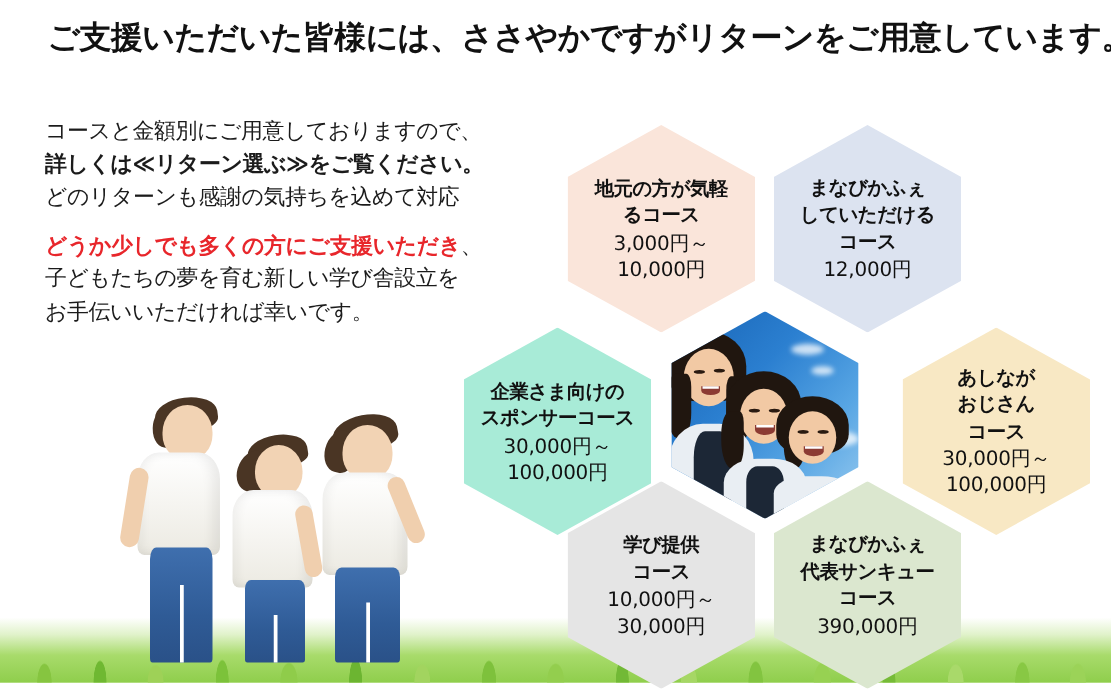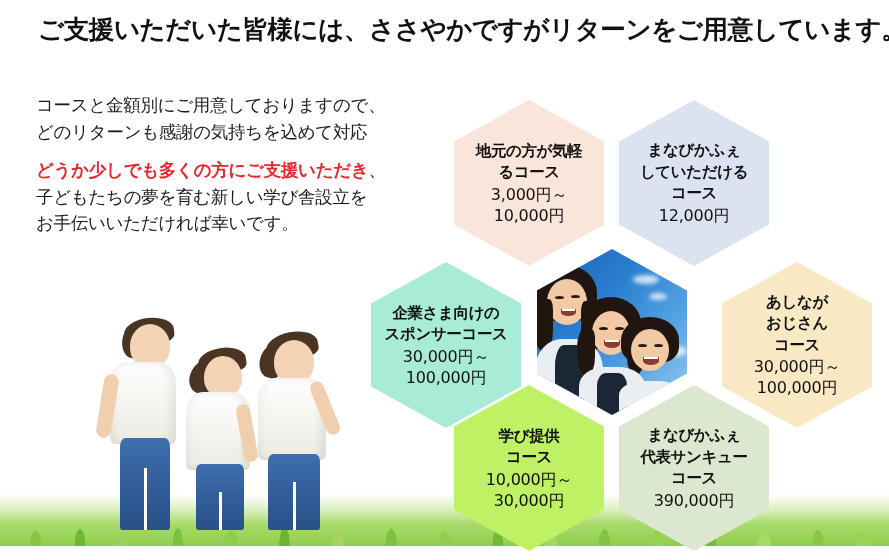--- a/index.html
+++ b/index.html
@@ -155,20 +155,21 @@
 </style>
 </head>
 <body style="background: rgb(255, 255, 255);">
 
 <div id="stage">
 
   <div class="title">ご支援いただいた皆様には、ささやかですがリターンをご用意しています。</div>
 
   <div class="lead">
     <span class="ln">コースと金額別にご用意しておりますので、</span>
+    <span class="ln bold">詳しくは≪リターン選ぶ≫をご覧ください。</span>
     <span class="ln">どのリターンも感謝の気持ちを込めて対応</span>
     <span class="ln red" style="color: rgb(232, 38, 43);"><span style="display:inline">どうか少しでも多くの方にご支援いただき</span><span class="tail" style="display:inline">、</span></span>
     <span class="ln">子どもたちの夢を育む新しい学び舎設立を</span>
     <span class="ln">お手伝いいただければ幸いです。</span>
   </div>
 
   <div class="grass-floor"></div>
   <div class="grass"></div>
 
   <div class="kids">
@@ -287,21 +288,21 @@
         <span>あしなが</span>
         <span>おじさん</span>
         <span>コース</span>
       </div>
       <div class="hamt">
         <span>30,000円～</span>
         <span>100,000円</span>
       </div>
     </div>
 
-    <div class="hex" style="left: 454px; top: 385px; background: #bef264;">
+    <div class="hex" style="left: 454px; top: 385px; background: #e5e5e5;">
       <div class="htxt">
         <span>学び提供</span>
         <span>コース</span>
       </div>
       <div class="hamt">
         <span>10,000円～</span>
         <span>30,000円</span>
       </div>
     </div>
 

